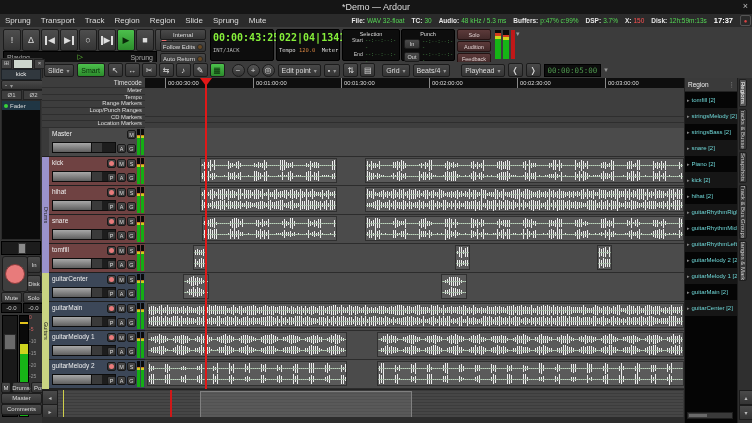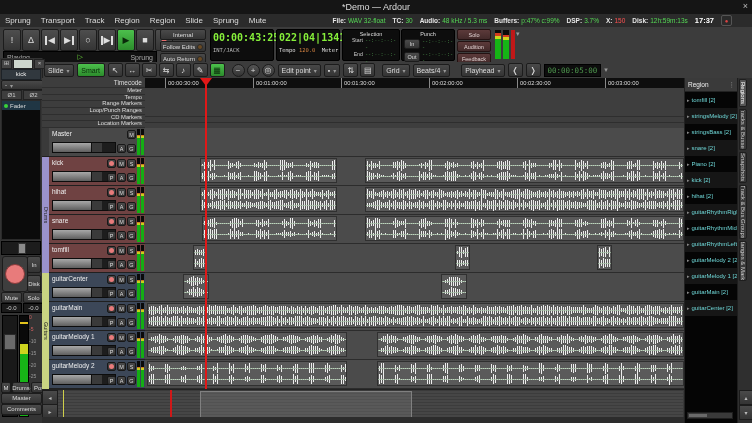--- a/index.html
+++ b/index.html
@@ -8,21 +8,21 @@
   .abs{position:absolute;}
   .mono{font-family:"DejaVu Sans Mono",monospace;}
   
   #titlebar{left:0;top:0;width:752px;height:14px;background:#151515;color:#ddd;font-size:9px;
             display:flex;align-items:center;justify-content:center;}
   #title-close{position:absolute;right:4px;top:1px;color:#bbb;font-size:9px;cursor:default;}
   
   #menubar{left:0;top:14px;width:752px;height:13px;background:#2b2b2b;display:flex;align-items:center;
            font-size:8px;border-bottom:1px solid #1a1a1a;}
   .menu-item{padding:0 5px;color:#ddd;}
-  #status-bar{margin-left:auto;display:flex;align-items:center;gap:7px;padding-right:20px;font-size:6.5px;}
+  #status-bar{margin-left:auto;display:flex;align-items:center;gap:7px;padding-right:1px;font-size:6.5px;}
   .st-seg{white-space:nowrap;}
   .st-l{color:#e6e6e6;font-weight:bold;}
   .st-v{margin-left:2px;}
   #wall-clock{color:#fff;font-weight:bold;font-size:7.5px;}
   #record-indicator{width:9px;height:9px;background:#2a2a2a;border:1px solid #555;border-radius:2px;
                     display:flex;align-items:center;justify-content:center;color:#d44;font-size:6px;}
   
   #transport{left:0;top:27px;width:752px;height:35px;background:#3c3c3c;border-bottom:1px solid #2a2a2a;}
   #transport-buttons{position:absolute;left:3px;top:2px;display:flex;gap:1px;}
   .tbtn{width:16px;height:20px;background:linear-gradient(#4e4e4e,#353535);border:1px solid #1c1c1c;

